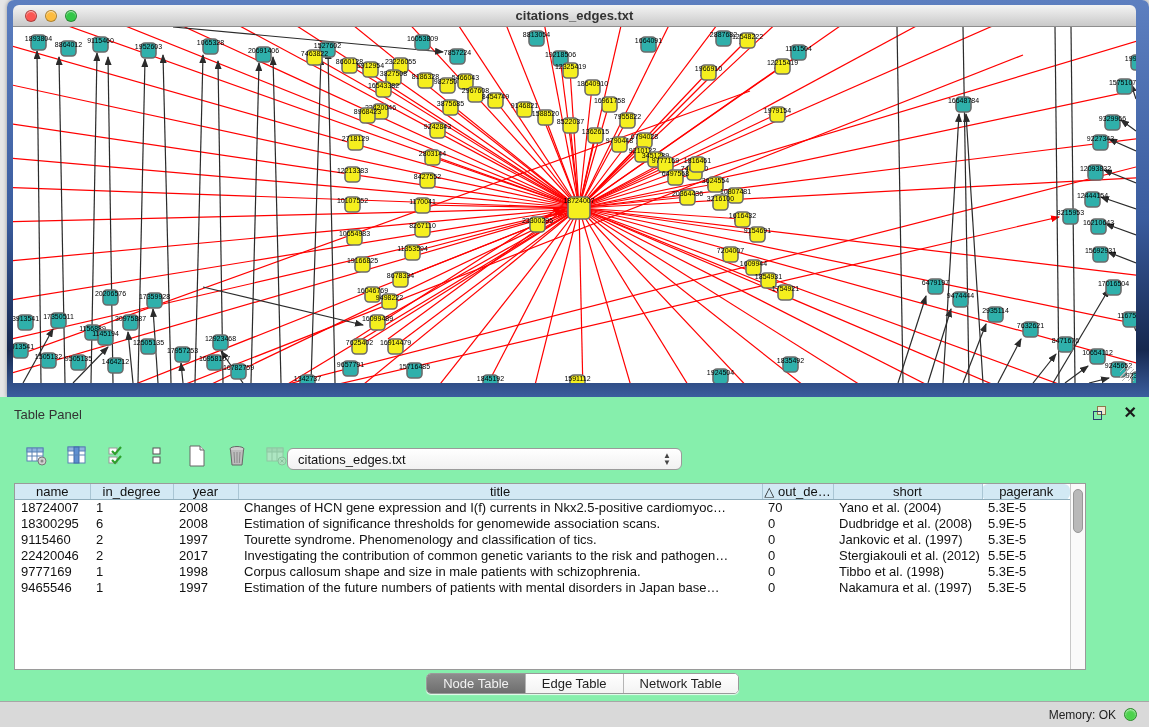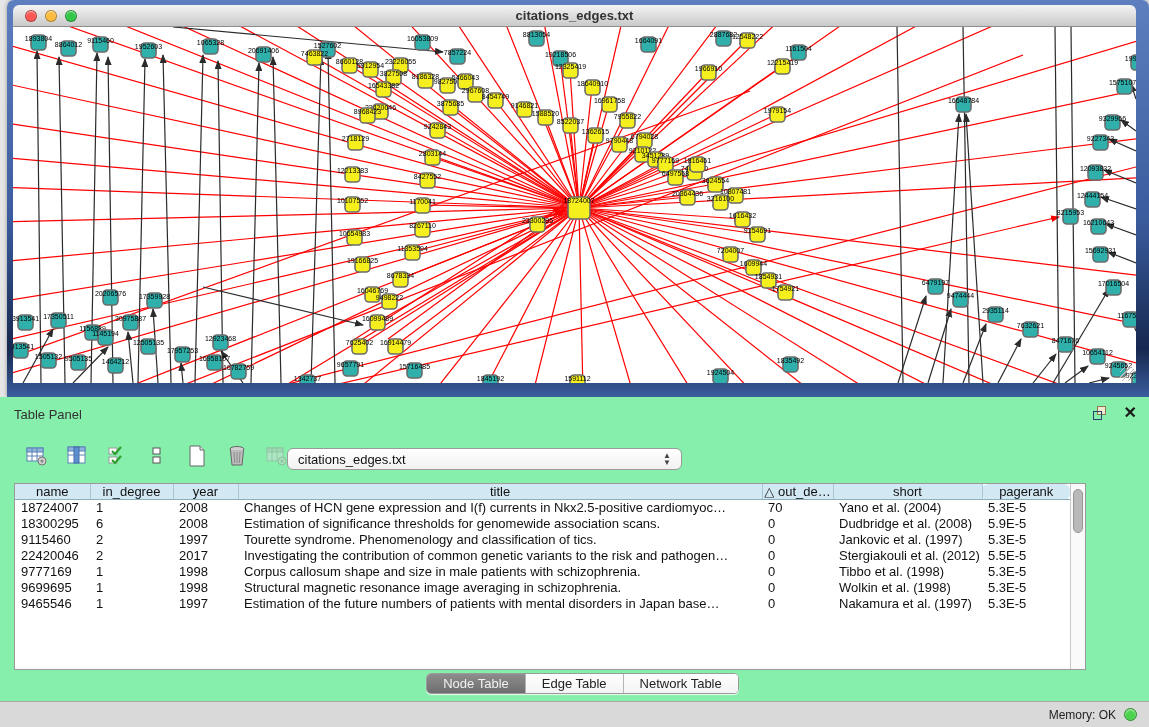--- a/index.html
+++ b/index.html
@@ -852,29 +852,20 @@
             <tr>
               <td>9777169</td>
               <td>1</td>
               <td>1998</td>
               <td>Corpus callosum shape and size in male patients with schizophrenia.</td>
               <td>0</td>
               <td>Tibbo et al. (1998)</td>
               <td>5.3E-5</td>
             </tr>
             <tr>
-              <td>9699695</td>
-              <td>1</td>
-              <td>1998</td>
-              <td>Structural magnetic resonance image averaging in schizophrenia.</td>
-              <td>0</td>
-              <td>Wolkin et al. (1998)</td>
-              <td>5.3E-5</td>
-            </tr>
-            <tr>
               <td>9465546</td>
               <td>1</td>
               <td>1997</td>
               <td>Estimation of the future numbers of patients with mental disorders in Japan base…</td>
               <td>0</td>
               <td>Nakamura et al. (1997)</td>
               <td>5.3E-5</td>
             </tr>
           </tbody>
       </table>

